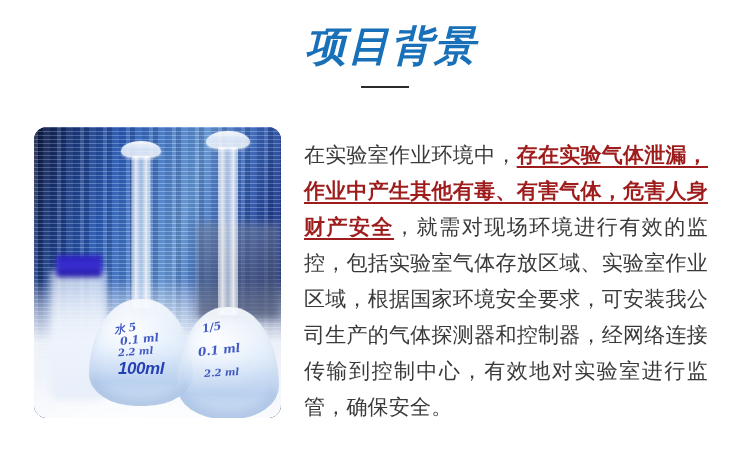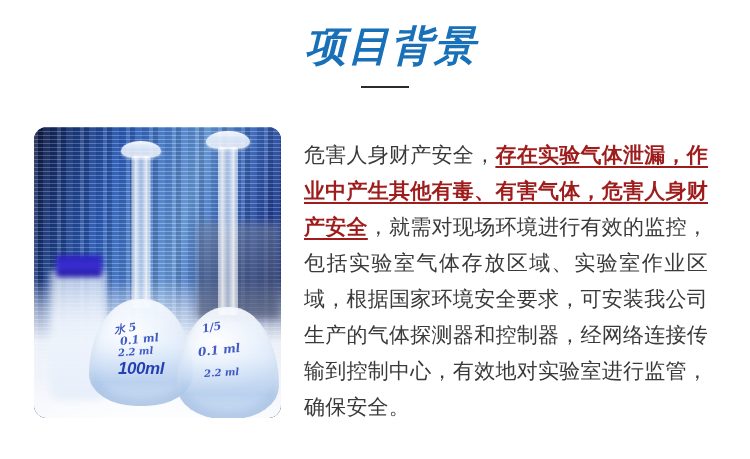--- a/index.html
+++ b/index.html
@@ -262,15 +262,15 @@
     <div class="flask" id="flask-b">
       <div class="stopper"></div>
       <div class="neck"></div>
       <div class="bulb"></div>
       <div class="hand h1">1/5</div>
       <div class="hand h2">0.1 ml</div>
       <div class="hand h3">2.2 ml</div>
     </div>
   </div>
 
-  <p class="body-copy"><span>危害人身财产安全，</span><span class="hl">存在实验气体泄漏，作业中产生其他有毒、有害气体，危害人身财产安全</span><span>，就需对现场环境进行有效的监控，包括实验室气体存放区域、实验室作业区域，根据国家环境安全要求，可安装我公司生产的气体探测器和控制器，经网络连接传输到控制中心，有效地对实验室进行监管，确保安全。</span></p>
+  <p class="body-copy"><span>在实验室作业环境中，</span><span class="hl">存在实验气体泄漏，作业中产生其他有毒、有害气体，危害人身财产安全</span><span>，就需对现场环境进行有效的监控，包括实验室气体存放区域、实验室作业区域，根据国家环境安全要求，可安装我公司生产的气体探测器和控制器，经网络连接传输到控制中心，有效地对实验室进行监管，确保安全。</span></p>
 
 </div>
 
 </body></html>

